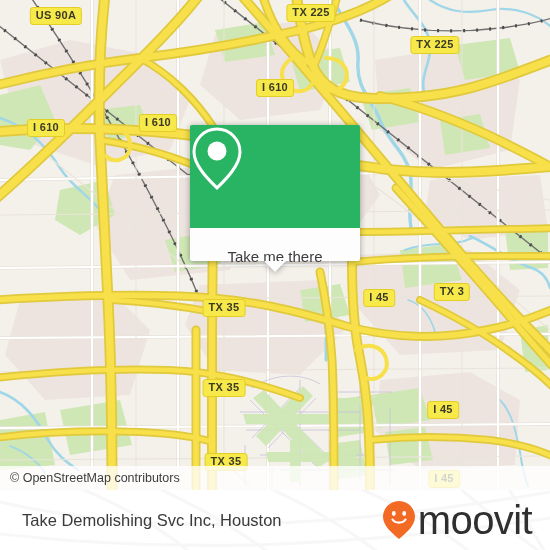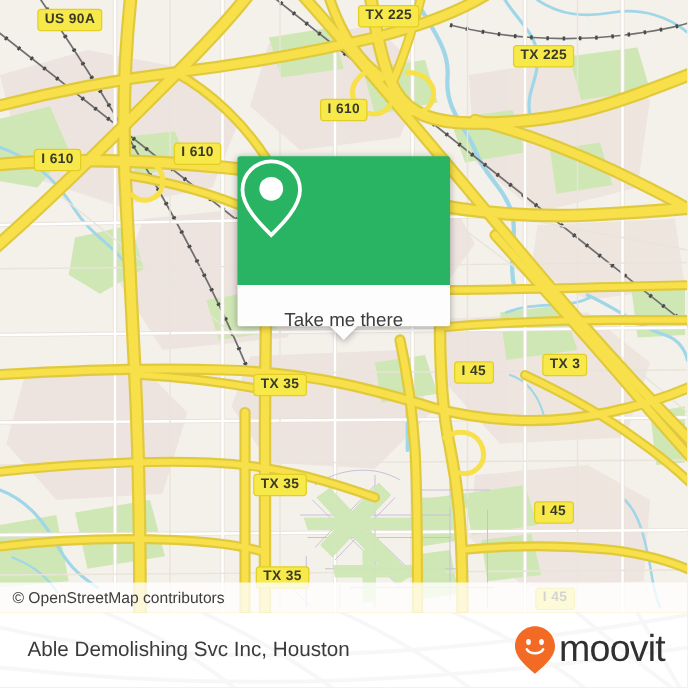--- a/index.html
+++ b/index.html
@@ -76,21 +76,21 @@
   .footer-title{
     position:absolute;left:22px;top:0;height:60px;
     display:flex;align-items:center;
     font-size:16.5px;color:#3a3a3a;
   }
   .brand{
     position:absolute;right:18px;top:0;height:60px;
     display:flex;align-items:center;gap:2px;
   }
   .brand-word{
-    font-size:30px;color:#2f2f2f;letter-spacing:-.6px;
+    font-size:40px;color:#2f2f2f;letter-spacing:-.6px;
     font-weight:normal;line-height:30px;
   }
 </style>
 </head>
 <body>
 
 <div id="app">
 
   <div class="map">
 
@@ -353,21 +353,21 @@
         <path d="M250,-10 C300,10 340,34 378,62"></path>
         <path d="M340,-10 C392,12 432,32 470,62"></path>
         <path d="M0,12 C70,28 150,36 240,34 C340,32 430,22 550,2"></path>
         <path d="M0,44 C90,54 180,58 280,54 C380,50 470,40 550,28"></path>
         <path d="M450,-10 C480,16 510,40 540,62"></path>
         <path d="M505,-8 C520,16 530,38 545,62"></path>
       </g>
     </svg>
 
     <div class="footer-title">
-      <span>Able Demolishing Svc Inc, Houston</span>
+      <span>Take Demolishing Svc Inc, Houston</span>
     </div>
 
     <div class="brand">
       <svg width="34" height="40" viewBox="0 0 34 40">
         <path d="M17 1 C8.2 1 1 8.2 1 17 C1 26.5 12 34.5 17 39 C22 34.5 33 26.5 33 17 C33 8.2 25.8 1 17 1 Z" fill="#f26a24"></path>
         <ellipse cx="11.8" cy="13.5" rx="1.9" ry="2.4" fill="#ffffff"></ellipse>
         <ellipse cx="22.2" cy="13.5" rx="1.9" ry="2.4" fill="#ffffff"></ellipse>
         <path d="M10.5 19.5 C13 23.6 21 23.6 23.5 19.5" fill="none" stroke="#ffffff" stroke-width="2.1" stroke-linecap="round"></path>
       </svg>
       <span class="brand-word">moovit</span>

